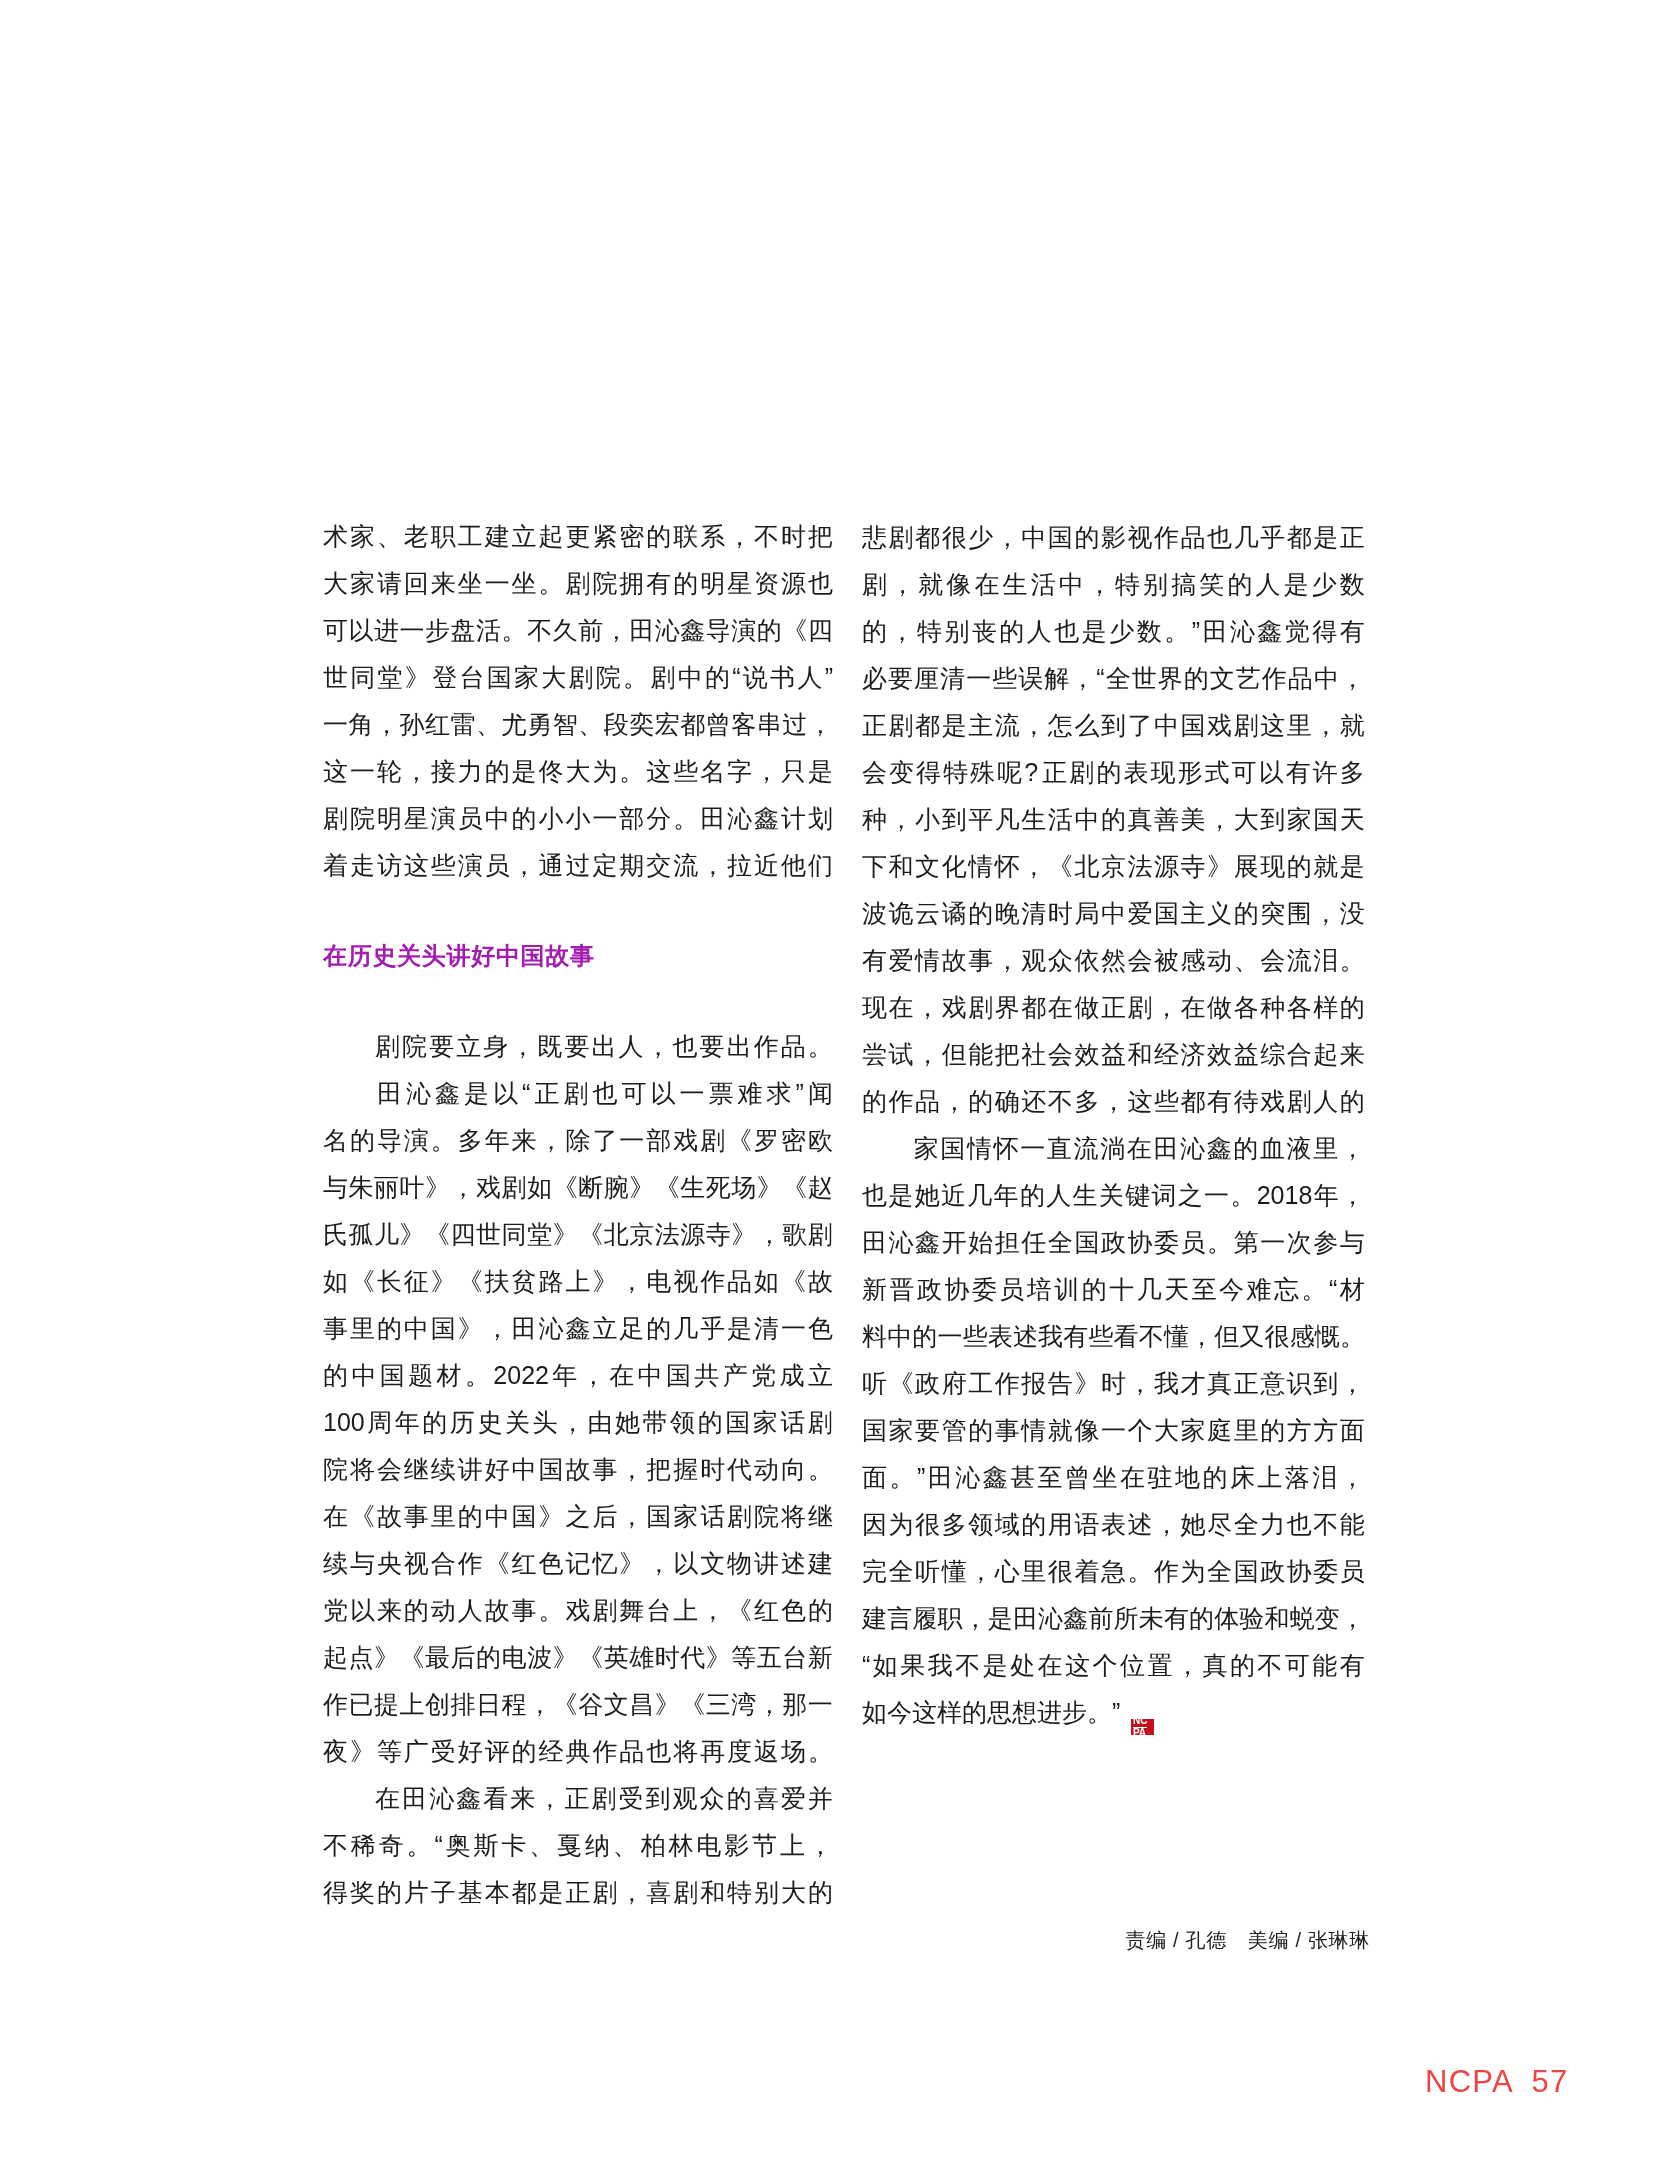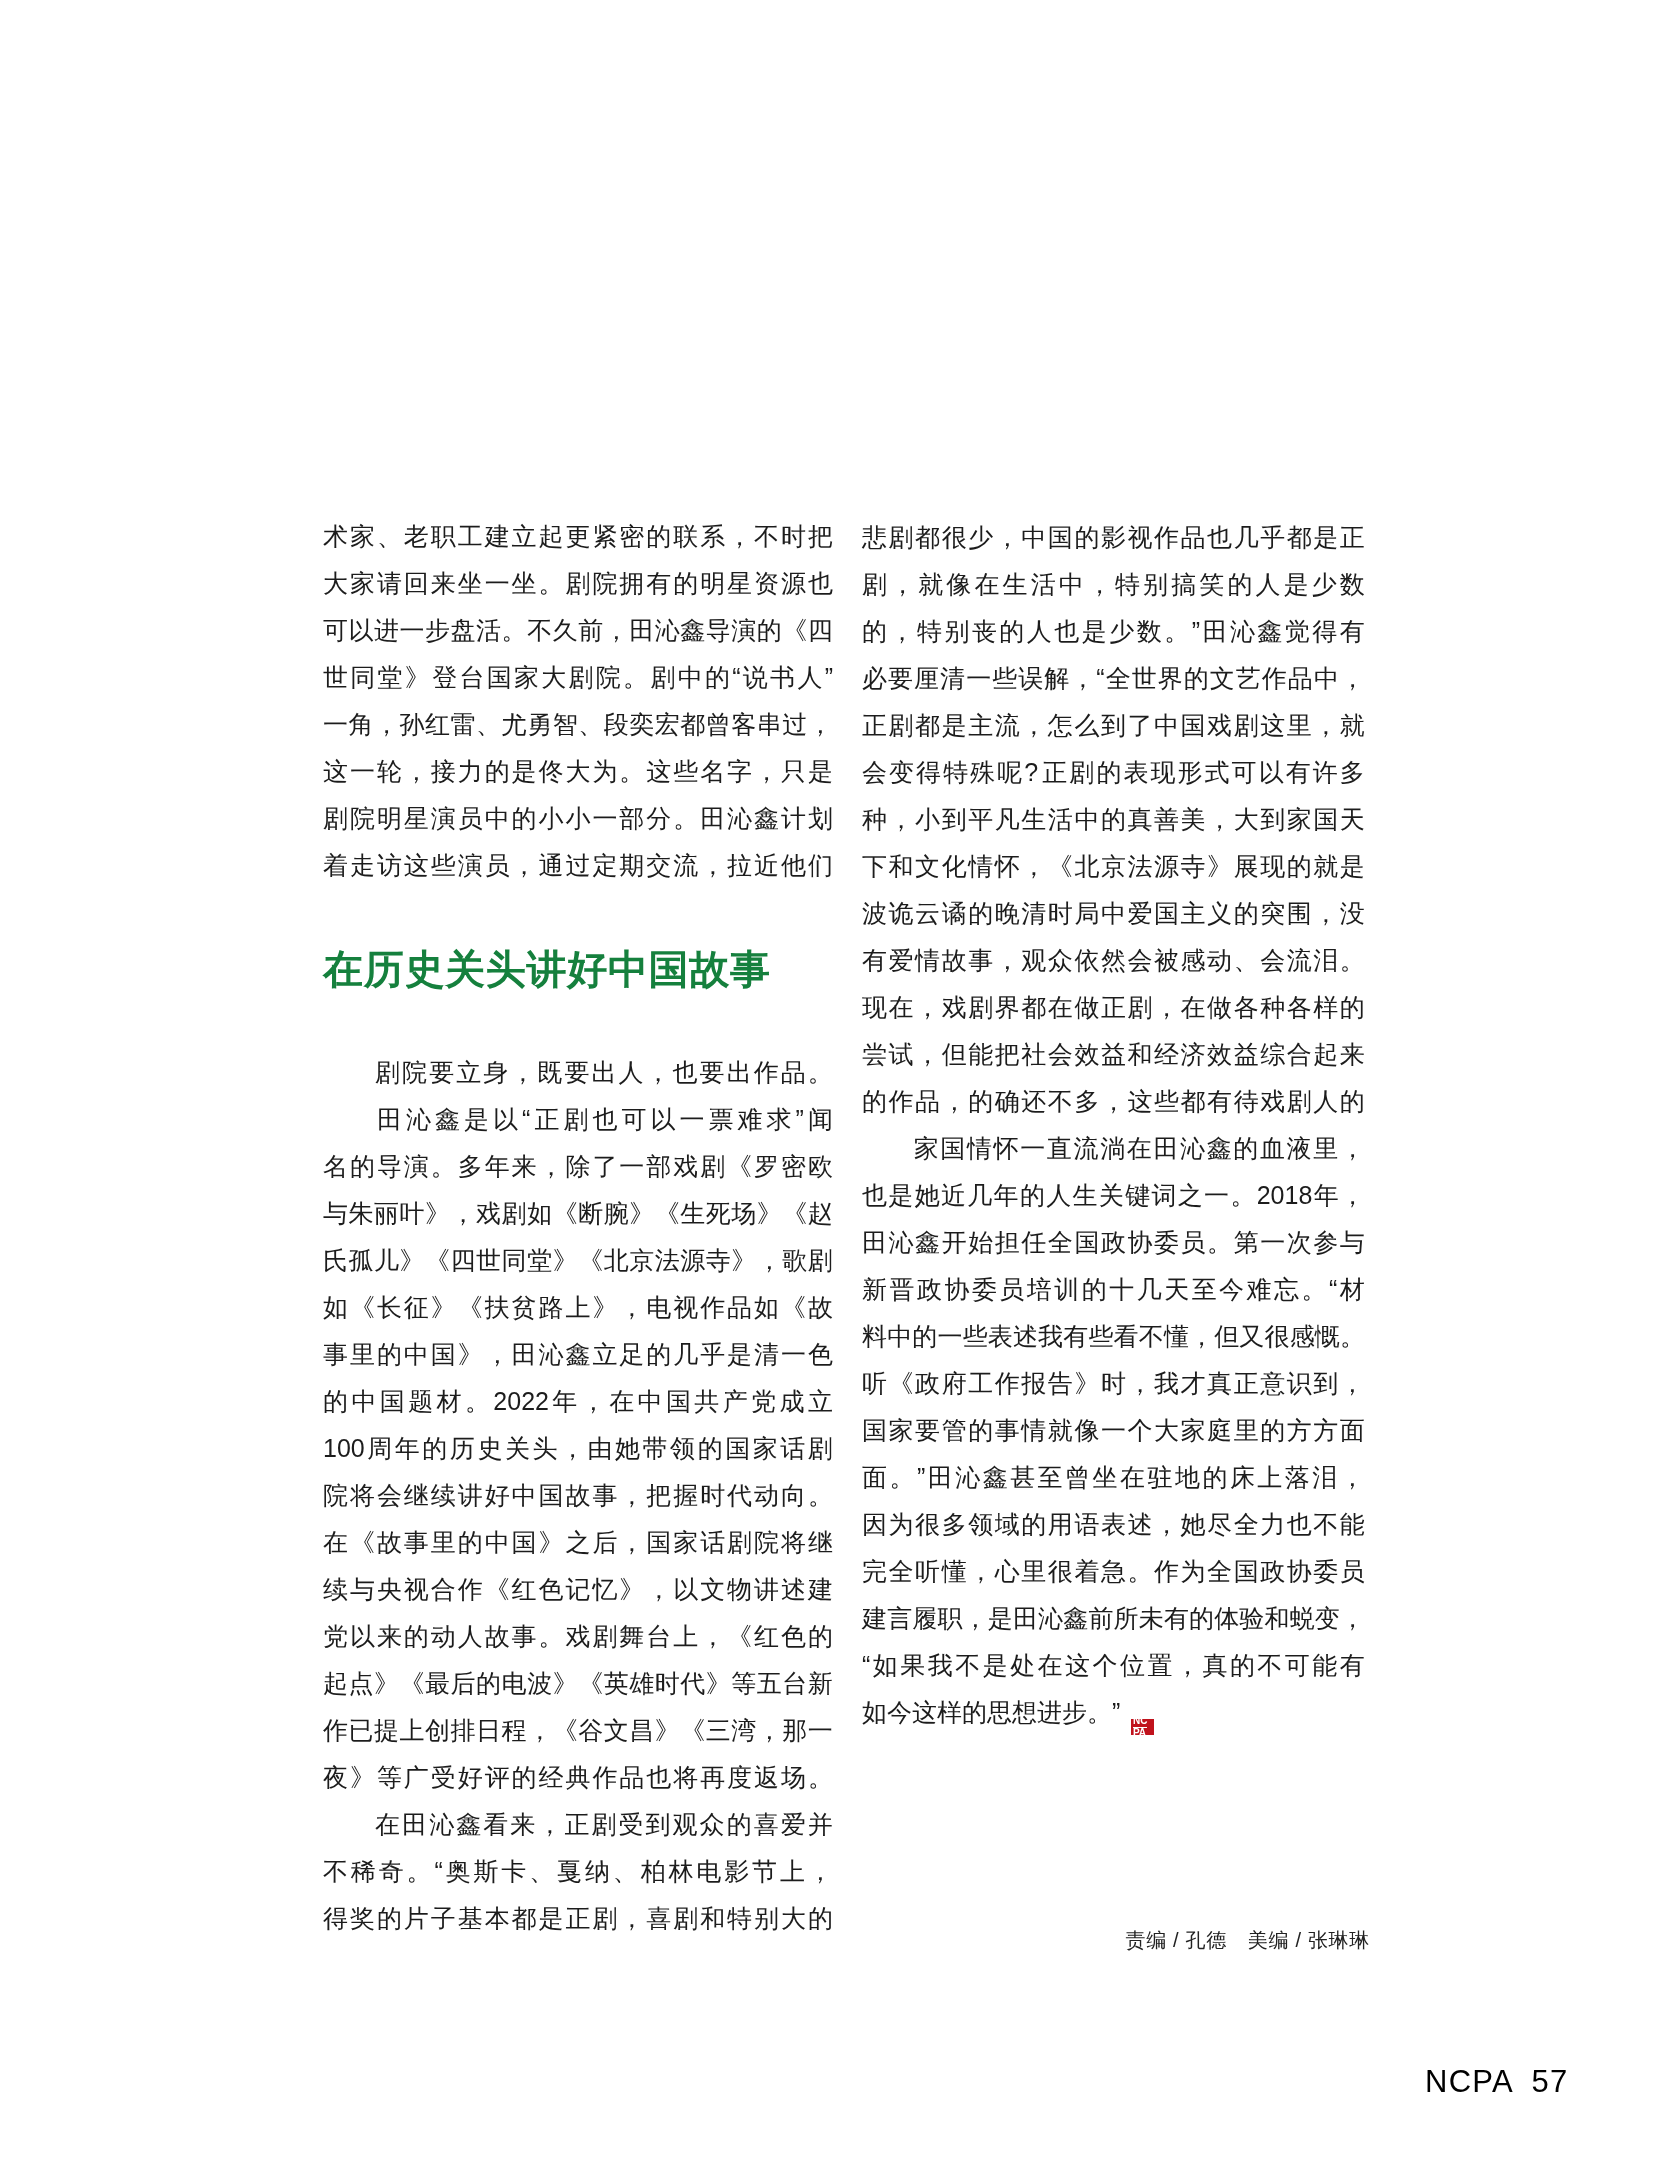--- a/index.html
+++ b/index.html
@@ -24,26 +24,26 @@
   .line {
     height: 47px;
     line-height: 47px;
     white-space: nowrap;
   }
   .line.just { display: flex; justify-content: space-between; }
   .line.just span { flex: 0 0 auto; }
   .line.just span.indent { width: 50px; }
   .line.short { text-align: left; }
   .line.heading {
-    font-size: 40px;
+    font-size: 24px;
     font-weight: 700;
-    color: #15803d;
+    color: #a21caf;
     height: 48px;
     line-height: 48px;
-    margin: 56px 0;
+    margin: 43px 0;
     letter-spacing: 0.7px;
   }
   .ncpa-mark {
     display: inline-flex;
     flex-direction: column;
     justify-content: center;
     align-items: flex-start;
     margin-left: 10.6px;
     width: 23px; height: 16px;
     vertical-align: -2.6px;
@@ -69,21 +69,21 @@
     color: #222222;
     letter-spacing: 0.7px;
     white-space: nowrap;
   }
   .page-label {
     position: absolute;
     left: 1425px;
     top: 2066px;
     font-size: 31px;
     line-height: 31px;
-    color: #000000;
+    color: #ef4444;
     letter-spacing: 1.3px;
     word-spacing: 9.2px;
     white-space: nowrap;
   }
 </style>
 </head>
 <body>
 
 <div class="page">
 

